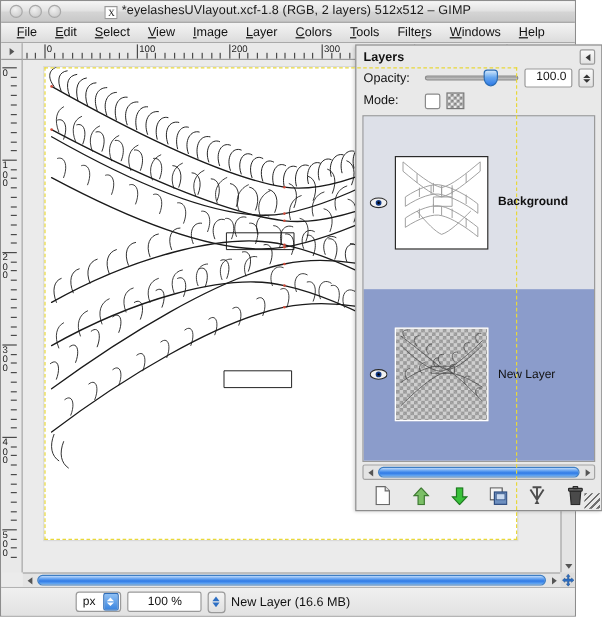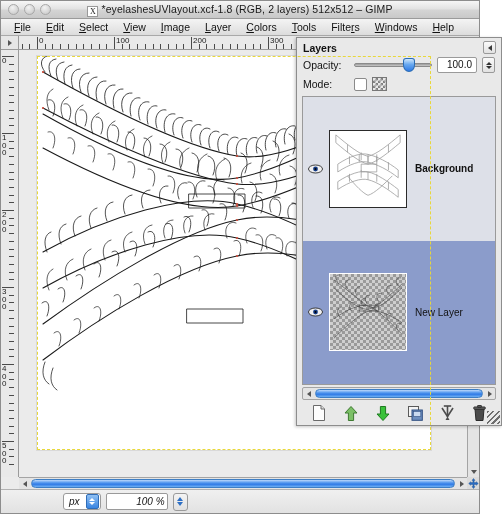--- a/index.html
+++ b/index.html
@@ -134,33 +134,33 @@
     flex: 0 0 24px; height: 24px;
     background: linear-gradient(to bottom, #f0f0f0, #e2e2e2);
     border-top: 1px solid #b2b2b2;
     display: flex; align-items: center; padding-left: 62px; gap: 5px;
   }
   .unit-combo {
     display: flex; align-items: center; height: 17px;
     border: 1px solid #9a9a9a; border-radius: 3px; background: #fff;
     overflow: hidden;
   }
-  .unit-combo .lab { font-size: 10px; padding: 0 5px; color: #111; font-style: italic; }
+  .unit-combo .lab { font-size: 10px; padding: 0 5px; color: #111; }
   .stepper {
     width: 13px; height: 15px; margin: 1px;
     background: linear-gradient(to bottom, #8fc0f4, #3a85e0);
     border: 1px solid #2f6db8; border-radius: 2px;
     display: flex; flex-direction: column; align-items: center; justify-content: center; gap: 1px;
   }
   .stepper .up { width:0;height:0;border-left:3px solid transparent;border-right:3px solid transparent;border-bottom:3px solid #fff; }
   .stepper .dn { width:0;height:0;border-left:3px solid transparent;border-right:3px solid transparent;border-top:3px solid #fff; }
   .zoom-field {
     width: 62px; height: 17px; background: #fff; border: 1px solid #9a9a9a;
     border-radius: 2px; font-size: 10px; color: #111; text-align: right;
-    padding-right: 2px; line-height: 15px; font-style: italic;
+    padding-right: 15px; line-height: 15px;
   }
   .zoom-stepper {
     width: 15px; height: 18px;
     background: linear-gradient(to bottom, #f4f4f4, #e0e0e0);
     border: 1px solid #9a9a9a; border-radius: 3px;
     display: flex; flex-direction: column; align-items: center; justify-content: center; gap:1px;
   }
   .zoom-stepper .up { width:0;height:0;border-left:3px solid transparent;border-right:3px solid transparent;border-bottom:4px solid #2d6fc4; }
   .zoom-stepper .dn { width:0;height:0;border-left:3px solid transparent;border-right:3px solid transparent;border-top:4px solid #2d6fc4; }
   .status-text { font-size: 10.5px; color: #111; white-space: nowrap; }
@@ -757,20 +757,21 @@
         <span class="stepper">
           <span class="up"></span>
             <span class="dn"></span>
         </span>
       </div>
       <div class="zoom-field">100 %</div>
       <div class="zoom-stepper">
         <span class="up"></span>
           <span class="dn"></span>
       </div>
+      <div class="status-text">New Layer (16.6 MB)</div>
     </div>
   </div>
 
   <div class="layers-dialog">
 
 
     <div class="ld-body">
 
       <div class="ld-tabhead">
         <div class="tl">Layers</div>

